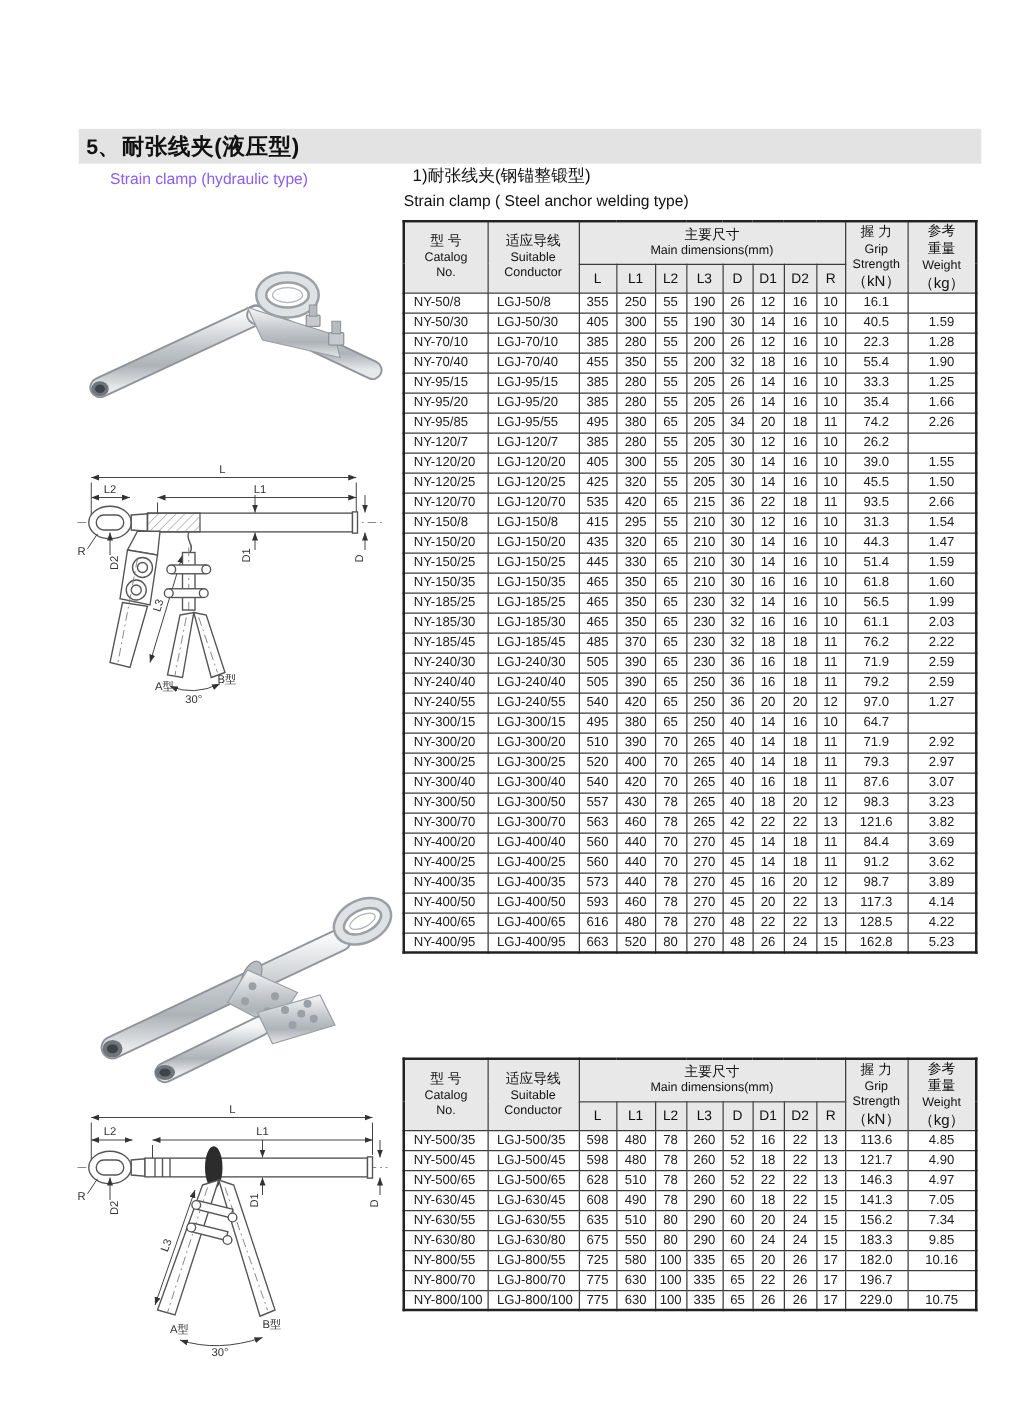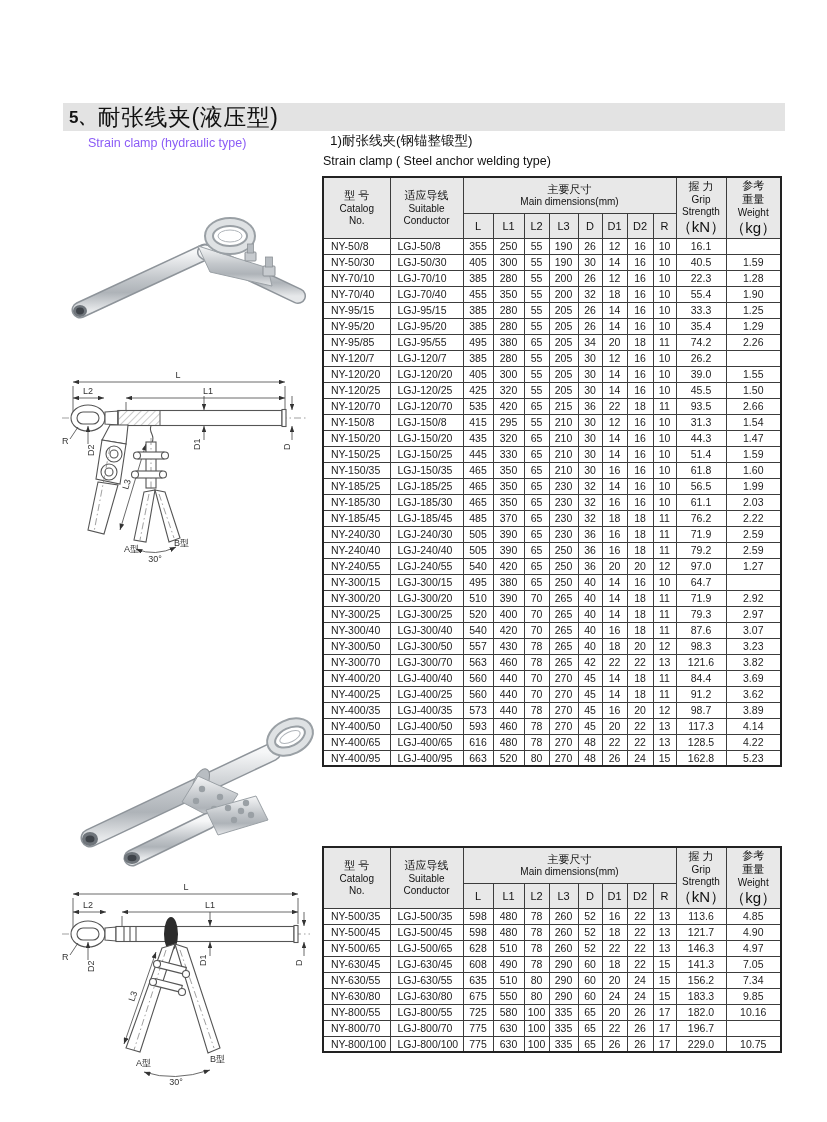--- a/index.html
+++ b/index.html
@@ -3,39 +3,39 @@
 <meta charset="utf-8">
 <style>
   * { margin:0; padding:0; box-sizing:border-box; }
   html,body { background:#fff; }
   body { width:827px; height:1122px; font-family:"Liberation Sans", sans-serif; color:#111; }
   .page { position:relative; width:827px; height:1122px; background:#fff; overflow:hidden; }
 
   .title-bar { position:absolute; left:63px; top:103px; width:722px; height:28px;
                background:#e3e3e3; display:flex; align-items:center; padding-left:6px; }
   .title-bar .num { font-weight:bold; font-size:17px; margin-right:2px; }
-  .title-bar .zh-title { font-weight:normal; font-size:23px; letter-spacing:.5px; }
+  .title-bar .zh-title { font-weight:bold; font-size:18px; letter-spacing:.5px; }
   .subtitle-en { position:absolute; left:88px; top:136px; font-size:12.5px; color:#8b5cf6; }
   .h2-zh { position:absolute; left:330px; top:132px; font-size:13.5px; }
   .h2-en { position:absolute; left:323px; top:154px; font-size:12.5px;text-align:right; }
 
   table.spec { position:absolute; left:322px; border-collapse:collapse; table-layout:fixed;
                background:#fff; border:2px solid #222; }
   .t1 { top:176px; }
   .t2 { top:846px; }
   .spec th, .spec td { border:1px solid #3c3c3c; text-align:center; font-size:10.5px;
                        white-space:nowrap; overflow:hidden; }
   .spec th { background:#e8e8e8; font-weight:normal; padding:1px 0; vertical-align:middle; }
   .spec .hrow1 th { height:33px; }
   .spec .hrow2 th { height:22px; font-size:11px; }
   .spec td { height:16px; padding:0 1px; color:#1c1c1c; }
   .spec td:nth-child(1), .spec td:nth-child(2) { text-align:left; padding-left:7px; }
   .spec th .zh { font-size:11px; line-height:1.25; }
   .spec th .en { font-size:10px; line-height:1.2; }
-  .spec th .unit { font-size:15px; line-height:1.2; }
+  .spec th .unit { font-size:12px; line-height:1.2; }
 
   .art { position:absolute; }
   .dim-text { font-size:9px; fill:#333; }
   .dim-line { stroke:#444; stroke-width:.8; fill:none; }
   .part-line { stroke:#555; stroke-width:1.1; fill:#fff; }
   .cl { stroke:#777; stroke-width:.7; fill:none; stroke-dasharray:7 3 1.5 3; }
 </style>
 </head>
 <body>
 
@@ -369,21 +369,21 @@
           <td>LGJ-95/20</td>
           <td>385</td>
           <td>280</td>
           <td>55</td>
           <td>205</td>
           <td>26</td>
           <td>14</td>
           <td>16</td>
           <td>10</td>
           <td>35.4</td>
-          <td>1.29</td>
+          <td>1.66</td>
         </tr>
         <tr>
           <td>NY-95/85</td>
           <td>LGJ-95/55</td>
           <td>495</td>
           <td>380</td>
           <td>65</td>
           <td>205</td>
           <td>34</td>
           <td>20</td>

